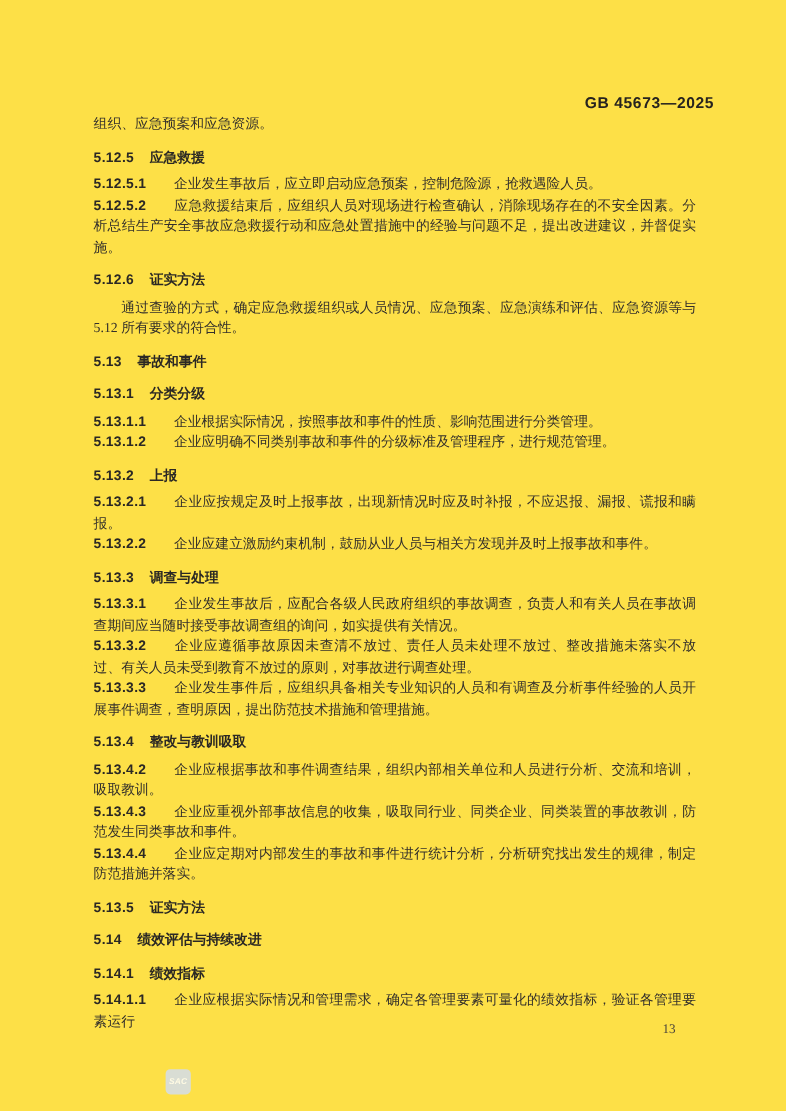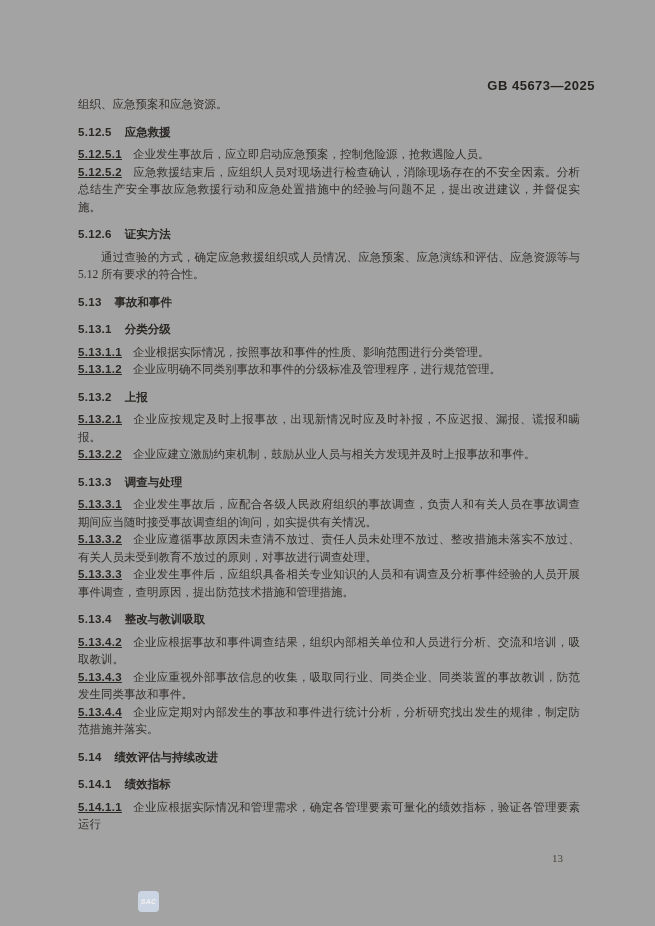--- a/index.html
+++ b/index.html
@@ -4,21 +4,21 @@
 <style>
   html, body { margin: 0; padding: 0; }
   body {
     width: 655px; height: 926px;
     background: #f4f4f2;
     font-family: "Liberation Serif", "DejaVu Serif", serif;
   }
   .page {
     position: relative;
     width: 655px; height: 926px;
-    background: #a3a3a3;
+    background: #fde047;
     overflow: hidden;
     color: #332f2b;
   }
   .std-code {
     position: absolute;
     top: 78px; right: 60px;
     font-family: "Liberation Sans", "DejaVu Sans", sans-serif;
     font-weight: bold;
     font-size: 13px;
     letter-spacing: 0.5px;
@@ -40,23 +40,22 @@
     font-family: "Liberation Sans", "DejaVu Sans", sans-serif;
     font-weight: bold;
     color: #2b2824;
     text-align: left;
   }
   p.heading .num { margin-right: 13px; }
   p.clause .num {
     font-family: "Liberation Sans", "DejaVu Sans", sans-serif;
     font-weight: bold;
     color: #2b2824;
-    margin-right: 11px;
+    margin-right: 23px;
     letter-spacing: 0.3px;
-    text-decoration: underline;
   }
   p.heading .num { letter-spacing: 0.3px; }
   p.indent-para { text-indent: 2em; }
   p.continuation { text-indent: 0; }
   .page-number {
     position: absolute;
     top: 852px; right: 92px;
     font-size: 11px;
     font-family: Liberation Serif, serif;
     color: #4a443c;
@@ -100,20 +99,21 @@
       <p class="clause"><span class="num">5.13.2.1</span><span class="txt">企业应按规定及时上报事故，出现新情况时应及时补报，不应迟报、漏报、谎报和瞒报。</span></p>
       <p class="clause"><span class="num">5.13.2.2</span><span class="txt">企业应建立激励约束机制，鼓励从业人员与相关方发现并及时上报事故和事件。</span></p>
       <p class="heading"><span class="num">5.13.3</span><span class="txt">调查与处理</span></p>
       <p class="clause"><span class="num">5.13.3.1</span><span class="txt">企业发生事故后，应配合各级人民政府组织的事故调查，负责人和有关人员在事故调查期间应当随时接受事故调查组的询问，如实提供有关情况。</span></p>
       <p class="clause"><span class="num">5.13.3.2</span><span class="txt">企业应遵循事故原因未查清不放过、责任人员未处理不放过、整改措施未落实不放过、有关人员未受到教育不放过的原则，对事故进行调查处理。</span></p>
       <p class="clause"><span class="num">5.13.3.3</span><span class="txt">企业发生事件后，应组织具备相关专业知识的人员和有调查及分析事件经验的人员开展事件调查，查明原因，提出防范技术措施和管理措施。</span></p>
       <p class="heading"><span class="num">5.13.4</span><span class="txt">整改与教训吸取</span></p>
       <p class="clause"><span class="num">5.13.4.2</span><span class="txt">企业应根据事故和事件调查结果，组织内部相关单位和人员进行分析、交流和培训，吸取教训。</span></p>
       <p class="clause"><span class="num">5.13.4.3</span><span class="txt">企业应重视外部事故信息的收集，吸取同行业、同类企业、同类装置的事故教训，防范发生同类事故和事件。</span></p>
       <p class="clause"><span class="num">5.13.4.4</span><span class="txt">企业应定期对内部发生的事故和事件进行统计分析，分析研究找出发生的规律，制定防范措施并落实。</span></p>
+      <p class="heading"><span class="num">5.13.5</span><span class="txt">证实方法</span></p>
       <p class="heading"><span class="num">5.14</span><span class="txt">绩效评估与持续改进</span></p>
       <p class="heading"><span class="num">5.14.1</span><span class="txt">绩效指标</span></p>
       <p class="clause"><span class="num">5.14.1.1</span><span class="txt">企业应根据实际情况和管理需求，确定各管理要素可量化的绩效指标，验证各管理要素运行</span></p>
     </main>
 
   <div class="page-number">13</div>
 
   <div class="watermark">
     <span>SAC</span>
   </div>

